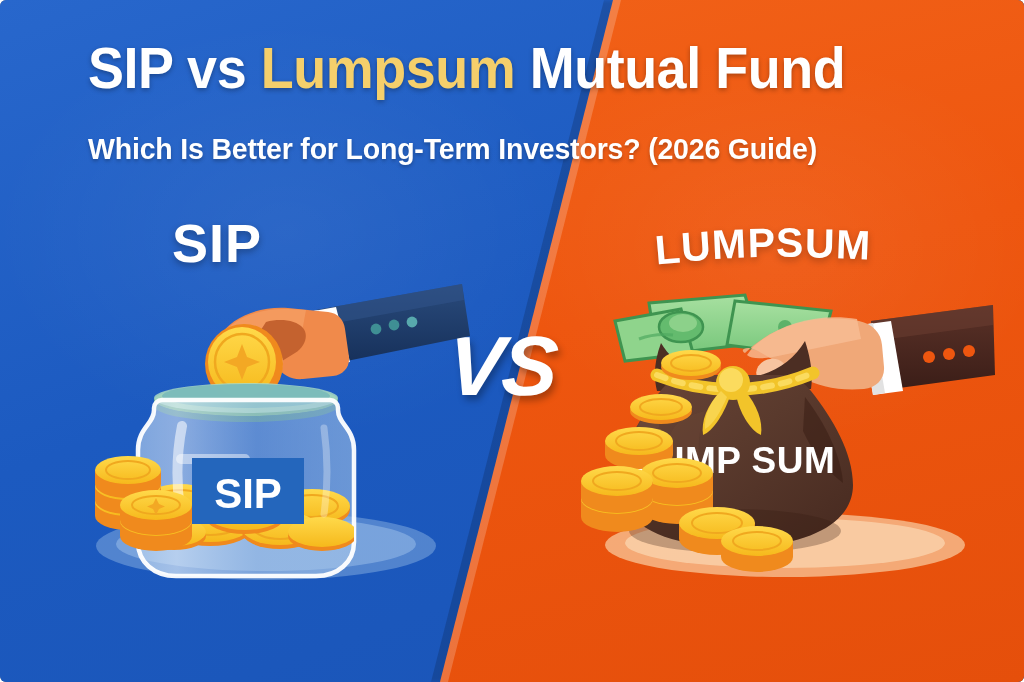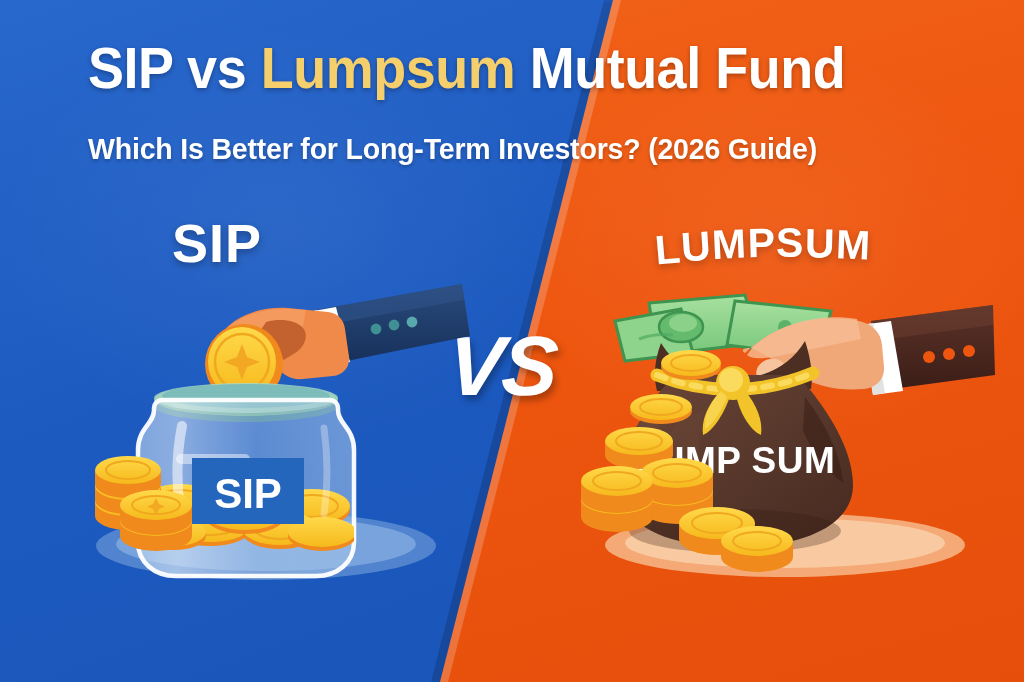--- a/index.html
+++ b/index.html
@@ -10,20 +10,21 @@
   }
   * { box-sizing: border-box; }
 
   #banner {
     position: relative;
     width: 1024px;
     height: 682px;
     overflow: hidden;
     font-family: "Liberation Sans", sans-serif;
     background: #737373;
+    border-radius: 6px;
     -webkit-font-smoothing: antialiased;
   }
 
   
   .bg-blue {
     position: absolute;
     inset: 0;
     background: linear-gradient(160deg, #2867cc 0%, #1c5ac0 45%, #1a54b6 100%);
   }
   .bg-blue::after {

